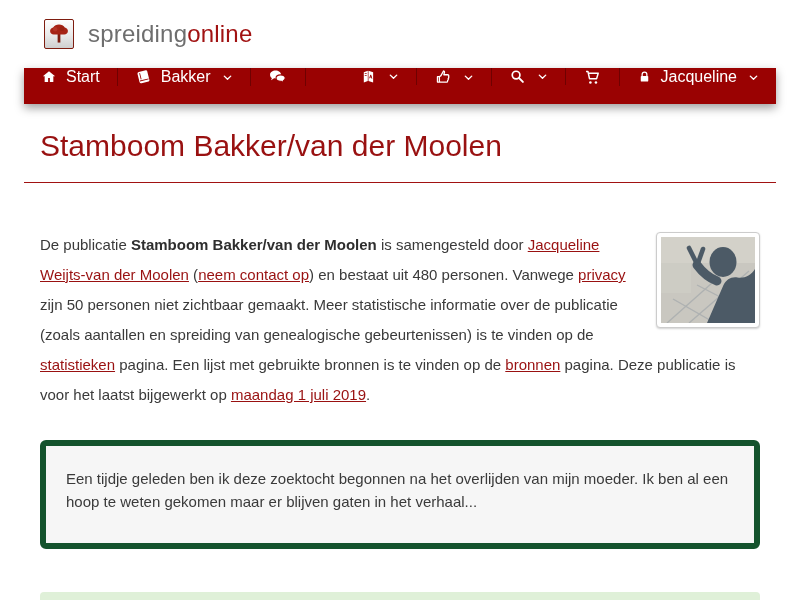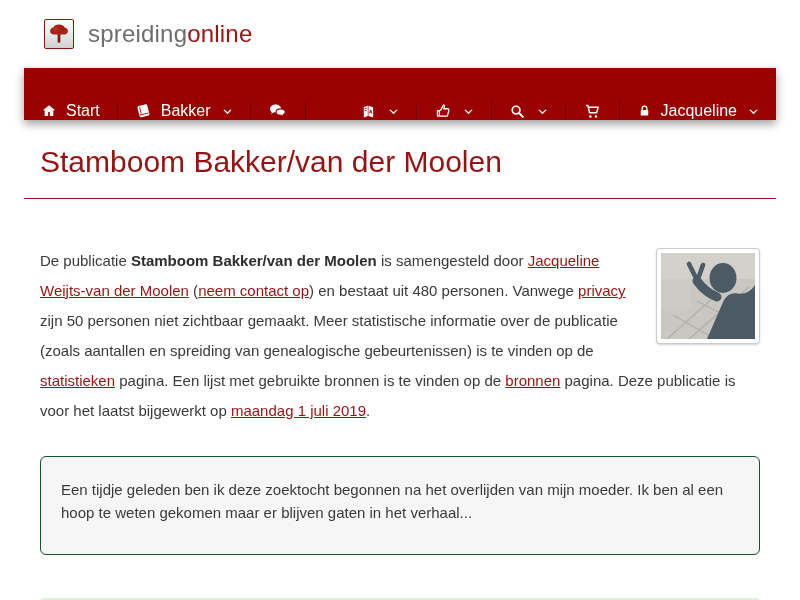--- a/index.html
+++ b/index.html
@@ -10,21 +10,21 @@
   
   .brandbar { height: 68px; display: flex; align-items: center; padding-left: 20px; }
   .logo-box { width: 30px; height: 30px; border: 1px solid #7e1d10; border-radius: 2px;
     background: linear-gradient(180deg, #fdfdfd 0%, #e9e9e9 55%, #cfcfcf 100%);
     display: flex; align-items: center; justify-content: center; }
   .wordmark { margin-left: 14px; font-size: 24px; letter-spacing: 0.2px; cursor: pointer; }
   .wordmark .gray { color: #6e6e6e; font-weight: 400; }
   .wordmark .red  { color: #a11212; font-weight: 400; }
 
   
-  .navbar { height: 52px; background: #9a0202; display: flex; align-items: flex-end;
+  .navbar { height: 36px; background: #9a0202; display: flex; align-items: flex-start;
     box-shadow: 0 4px 9px rgba(0,0,0,0.38); position: relative; }
   .nav-item { display: flex; align-items: center; gap: 9px; padding: 0 17px;
     color: #fff; font-size: 16px; border-right: 1px solid rgba(0,0,0,0.28); cursor: pointer; }
   .nav-spacer { flex: 1; border-right: 1px solid rgba(0,0,0,0.28); }
   .nav-item .caret { display: inline-flex; margin-left: 2px; }
   .icon { display: inline-flex; align-items: center; justify-content: center; }
 
   
   .main { padding: 0 16px; }
   h1.page-title { margin-top: 24px; font-size: 30px; line-height: 36px; font-weight: 400;
@@ -33,21 +33,21 @@
 
   .intro { margin-top: 47px; font-size: 15px; line-height: 30px; color: #3a3a3a; }
   .intro a.lnk { color: #991111; text-decoration: underline; }
   .intro strong { color: #2e2e2e; }
 
   .photo-frame { float: right; margin: 2px 0 10px 14px; background: #fff; padding: 4px;
     border: 1px solid #ccc; border-radius: 4px; box-shadow: 0 1px 2px rgba(0,0,0,0.18);
     line-height: 0; cursor: pointer; }
 
   .quote-box { clear: none; margin-top: 30px; background: #f6f6f6;
-    border: 1px solid #14532d; border-radius: 6px; padding: 21px 20px 30px 20px;
+    border: 6px solid #14532d; border-radius: 6px; padding: 21px 20px 30px 20px;
     font-size: 15px; line-height: 23px; color: #3a3a3a; }
 
   .green-panel { margin-top: 43px; background: #dff0d8; border-radius: 4px 4px 0 0;
     padding: 17px 24px 30px 24px; }
   .green-panel .white-card { background: #fcfcfa; border: 1px solid #c6ccc4;
     border-radius: 7px; height: 60px; }
 </style>
 </head>
 <body>
 

